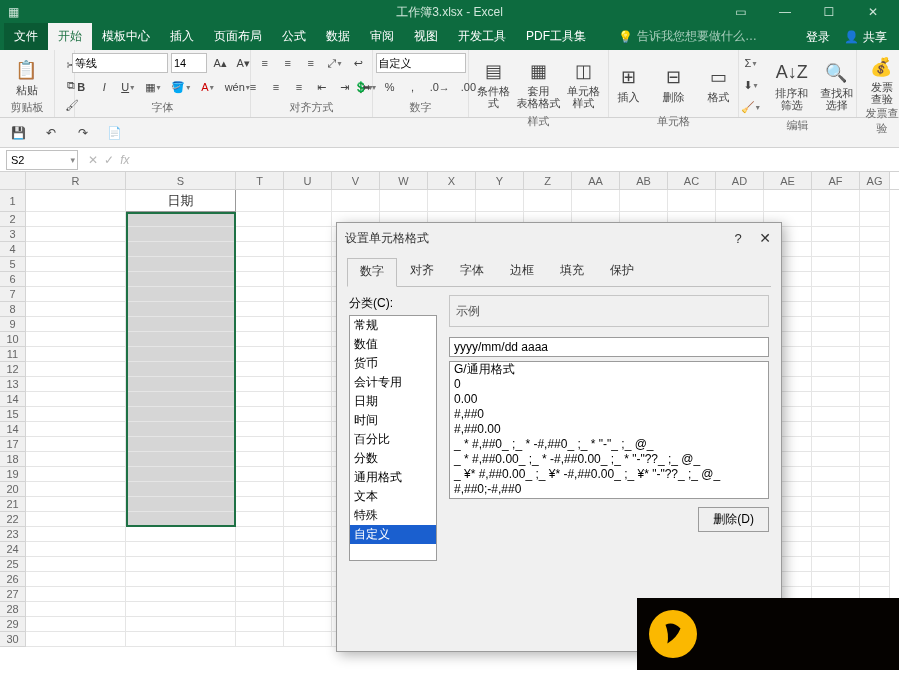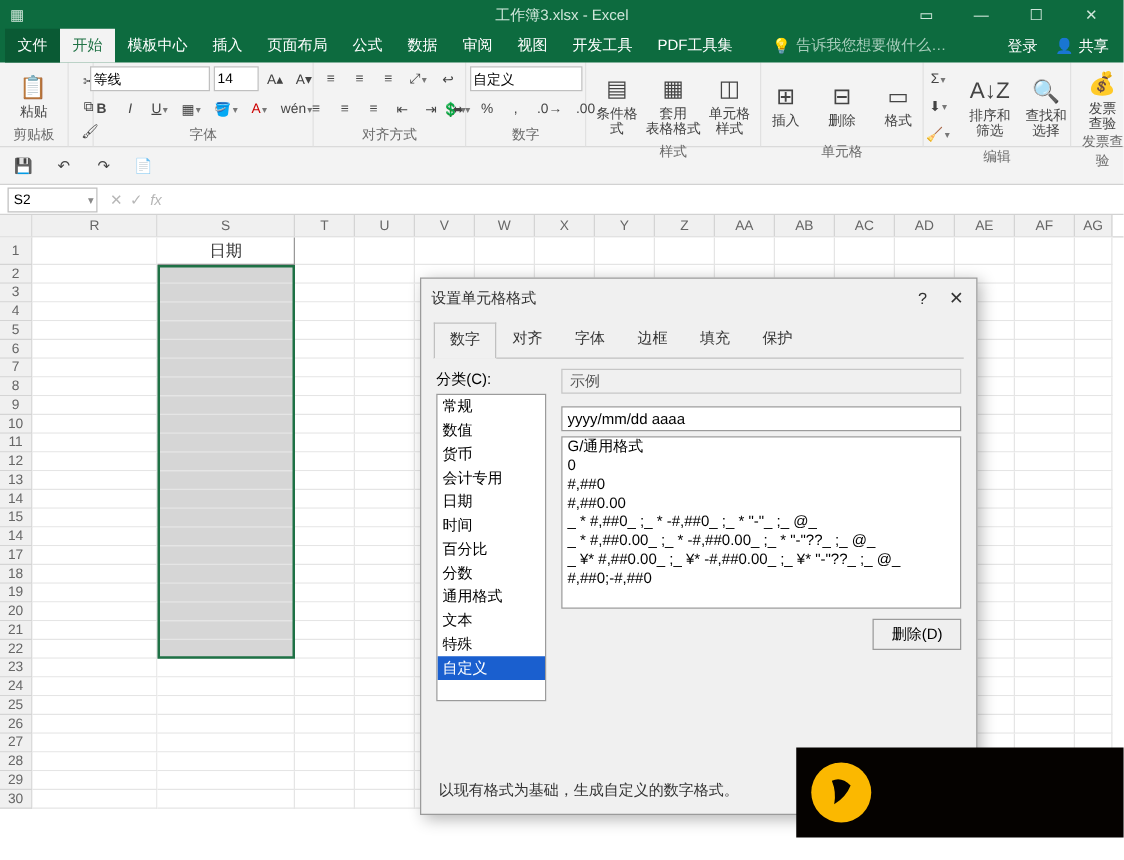--- a/index.html
+++ b/index.html
@@ -64,21 +64,21 @@
 .dialog .dhelp { position:absolute; right:34px; top:6px; width:18px; height:18px; display:flex; align-items:center; justify-content:center; font-size:13px;}
 .dialog .dtabs { display:flex; border-bottom:1px solid #c0c0c0; margin:4px 10px 0 10px;}
 .dialog .dtab { padding:4px 12px 6px 12px; font-size:12px; color:#333; border:1px solid transparent; cursor:pointer;}
 .dialog .dtab.active { border:1px solid #c0c0c0; border-bottom:1px solid #f0f0f0; background:#f0f0f0; position:relative; top:1px;}
 .dialog .dbody { flex:1; padding:8px 12px; display:flex; gap:12px;}
 .dialog .catlabel { font-size:12px; margin-bottom:3px;}
 .dialog .catlist { width:88px; height:246px; border:1px solid #9b9b9b; background:#fff; overflow:auto; font-size:12px;}
 .dialog .catlist .ci { padding:1px 4px; cursor:pointer;}
 .dialog .catlist .ci.selected { background:#1a5fcf; color:#fff;}
 .dialog .rightcol { flex:1; display:flex; flex-direction:column;}
-.dialog .sample { border:1px solid #c6c6c6; height:20px; padding:4px 6px; font-size:12px; color:#555; margin-bottom:10px; display:flex; align-items:center;}
+.dialog .sample { border:1px solid #c6c6c6; height:32px; padding:4px 6px; font-size:12px; color:#555; margin-bottom:10px; display:flex; align-items:center;}
 .dialog .typelabel { font-size:12px; margin-bottom:3px;}
 .dialog .typeinput { border:1px solid #9b9b9b; height:20px; width:100%; padding:2px 4px; font-size:12px; background:#fff;}
 .dialog .fmtlist { border:1px solid #9b9b9b; background:#fff; height:138px; margin-top:4px; overflow:auto; font-size:12px;}
 .dialog .fmtlist .fi { padding:0 4px; line-height:15px;}
 .dialog .delbtn { align-self:flex-end; margin-top:8px; padding:3px 14px; border:1px solid #9b9b9b; background:#efefef; font-size:12px;}
 .dialog .hint { font-size:12px; color:#333; margin:8px 14px 10px 14px;}
 
 
 .watermark { position:absolute; right:0; bottom:18px; background:#050200; color:#fbb800; height:72px; width:262px; display:flex; align-items:center; padding-left:12px; gap:12px;}
 .watermark .logo { width:48px; height:48px; border-radius:50%; background:#fbb800; display:flex; align-items:center; justify-content:center;}
@@ -927,31 +927,31 @@
         </div>
     </div>
     <div class="rightcol">
       <div class="sample">
           <span>示例</span>
         </div>
       <input class="typeinput" value="yyyy/mm/dd aaaa" style="">
       <div class="fmtlist" id="fmtlist">
           <div class="fi">G/通用格式</div>
           <div class="fi">0</div>
+          <div class="fi">0.00</div>
           <div class="fi">#,##0</div>
           <div class="fi">#,##0.00</div>
           <div class="fi">_ * #,##0_ ;_ * -#,##0_ ;_ * "-"_ ;_ @_ </div>
           <div class="fi">_ * #,##0.00_ ;_ * -#,##0.00_ ;_ * "-"??_ ;_ @_ </div>
           <div class="fi">_ ¥* #,##0.00_ ;_ ¥* -#,##0.00_ ;_ ¥* "-"??_ ;_ @_ </div>
           <div class="fi">#,##0;-#,##0</div>
         </div>
       <button class="delbtn">删除(D)</button>
     </div>
   </div>
-  <div class="hint">以现有格式为基础，生成自定义的数字格式。</div>
 </div>
 
 <div class="watermark">
   <div class="logo">
     <svg viewBox="0 0 32 32">
         <path d="M8 6 Q16 2 24 10 Q20 20 10 26 Q12 16 8 6 Z" fill="#050200"></path>
       </svg>
   </div>
 </div>
 

